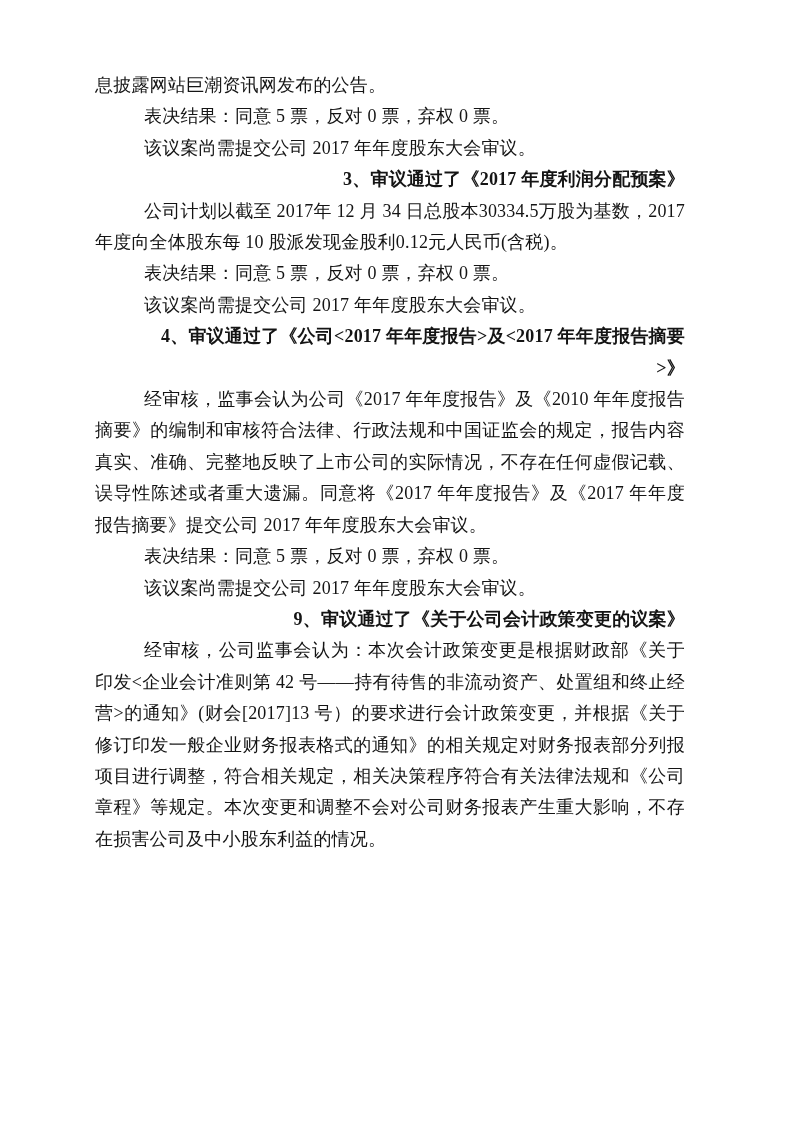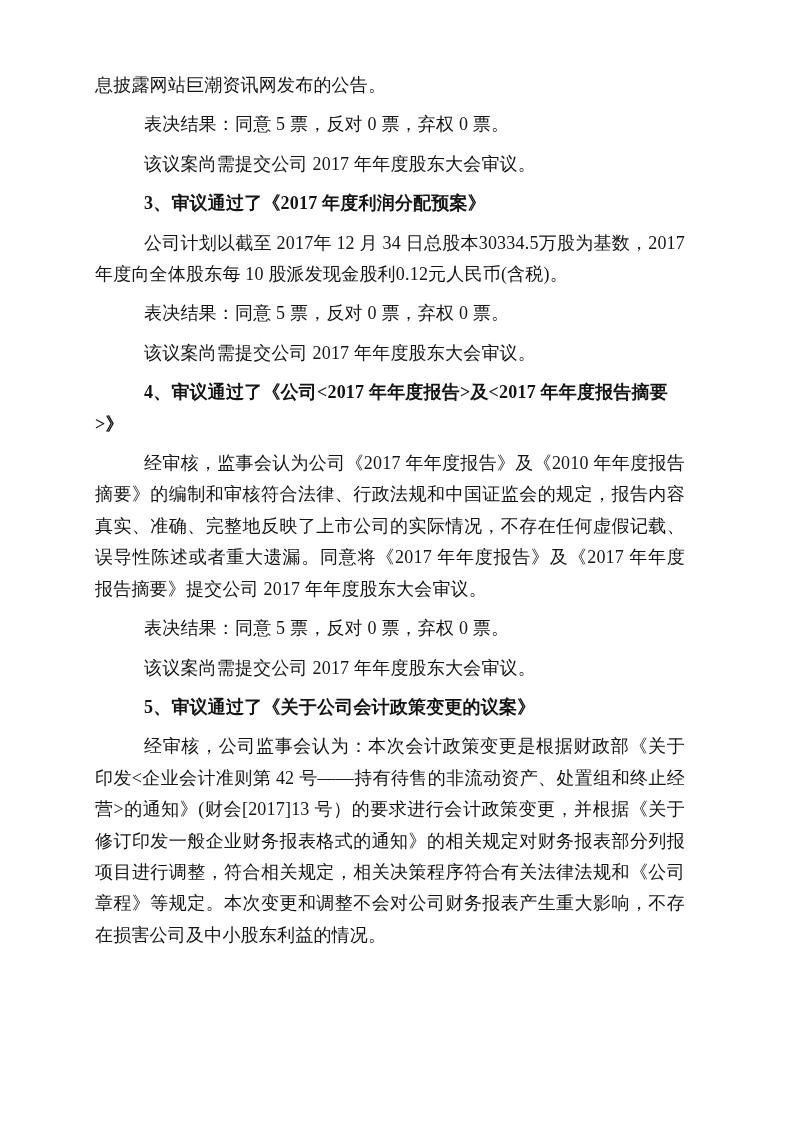--- a/index.html
+++ b/index.html
@@ -25,39 +25,38 @@
   .content p {
     margin: 0;
     font-size: 18px;
     line-height: 31.4px;
     text-align: justify;
     letter-spacing: 0.2px;
     word-break: break-all;
   }
   .content p.indent {
     text-indent: 49px;
-    margin-top: 8px;
   }
   .content p.heading {
     font-weight: bold;
-    text-align: left;
+    text-align: right;
   }
 </style>
 </head>
 <body>
 
 <div class="page">
   <div class="content" id="document-body">
       <p class="body">息披露网站巨潮资讯网发布的公告。</p>
       <p class="body indent">表决结果：同意 5 票，反对 0 票，弃权 0 票。</p>
       <p class="body indent">该议案尚需提交公司 2017 年年度股东大会审议。</p>
       <p class="heading indent">3、审议通过了《2017 年度利润分配预案》</p>
       <p class="body indent">公司计划以截至 2017年 12 月 34 日总股本30334.5万股为基数，2017年度向全体股东每 10 股派发现金股利0.12元人民币(含税)。</p>
       <p class="body indent">表决结果：同意 5 票，反对 0 票，弃权 0 票。</p>
       <p class="body indent">该议案尚需提交公司 2017 年年度股东大会审议。</p>
       <p class="heading indent">4、审议通过了《公司&lt;2017 年年度报告&gt;及&lt;2017 年年度报告摘要&gt;》</p>
       <p class="body indent">经审核，监事会认为公司《2017 年年度报告》及《2010 年年度报告摘要》的编制和审核符合法律、行政法规和中国证监会的规定，报告内容真实、准确、完整地反映了上市公司的实际情况，不存在任何虚假记载、误导性陈述或者重大遗漏。同意将《2017 年年度报告》及《2017 年年度报告摘要》提交公司 2017 年年度股东大会审议。</p>
       <p class="body indent">表决结果：同意 5 票，反对 0 票，弃权 0 票。</p>
       <p class="body indent">该议案尚需提交公司 2017 年年度股东大会审议。</p>
-      <p class="heading indent">5、审议通过了《关于公司会计政策变更的议案》</p>
+      <p class="heading indent">9、审议通过了《关于公司会计政策变更的议案》</p>
       <p class="body indent">经审核，公司监事会认为：本次会计政策变更是根据财政部《关于印发&lt;企业会计准则第 42 号——持有待售的非流动资产、处置组和终止经营&gt;的通知》(财会[2017]13 号）的要求进行会计政策变更，并根据《关于修订印发一般企业财务报表格式的通知》的相关规定对财务报表部分列报项目进行调整，符合相关规定，相关决策程序符合有关法律法规和《公司章程》等规定。本次变更和调整不会对公司财务报表产生重大影响，不存在损害公司及中小股东利益的情况。</p>
     </div>
 </div>
 
 </body></html>

